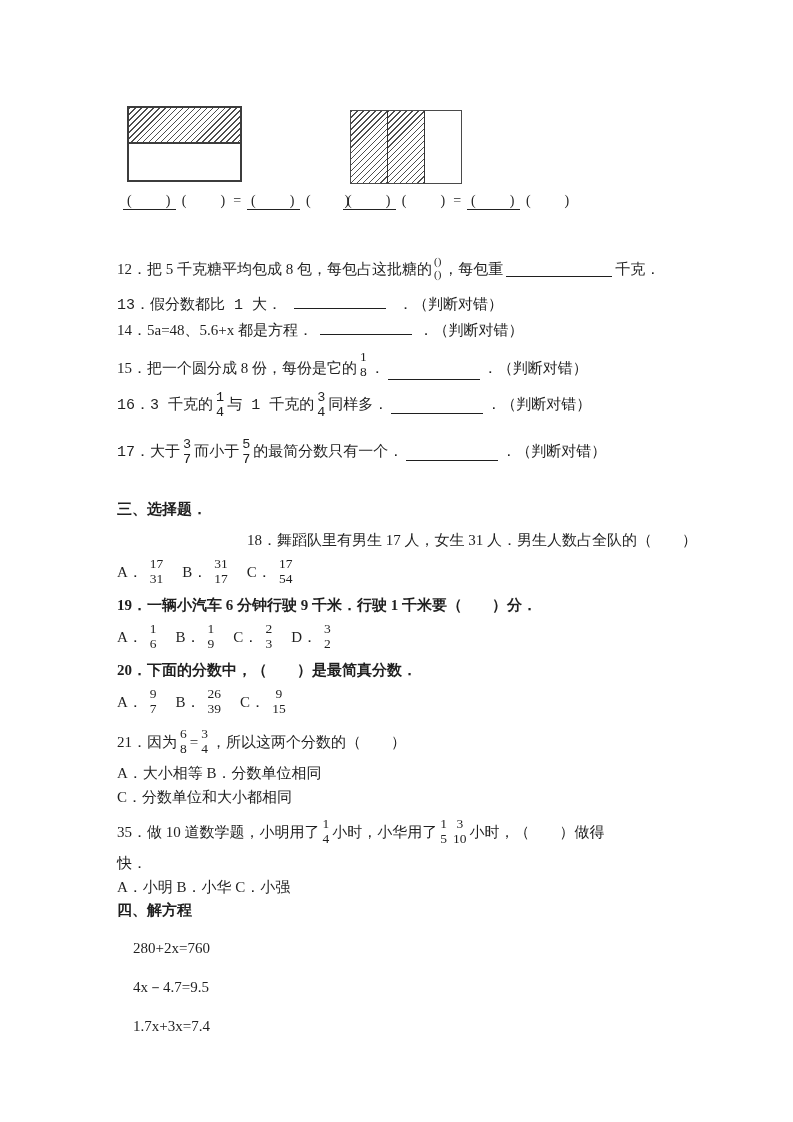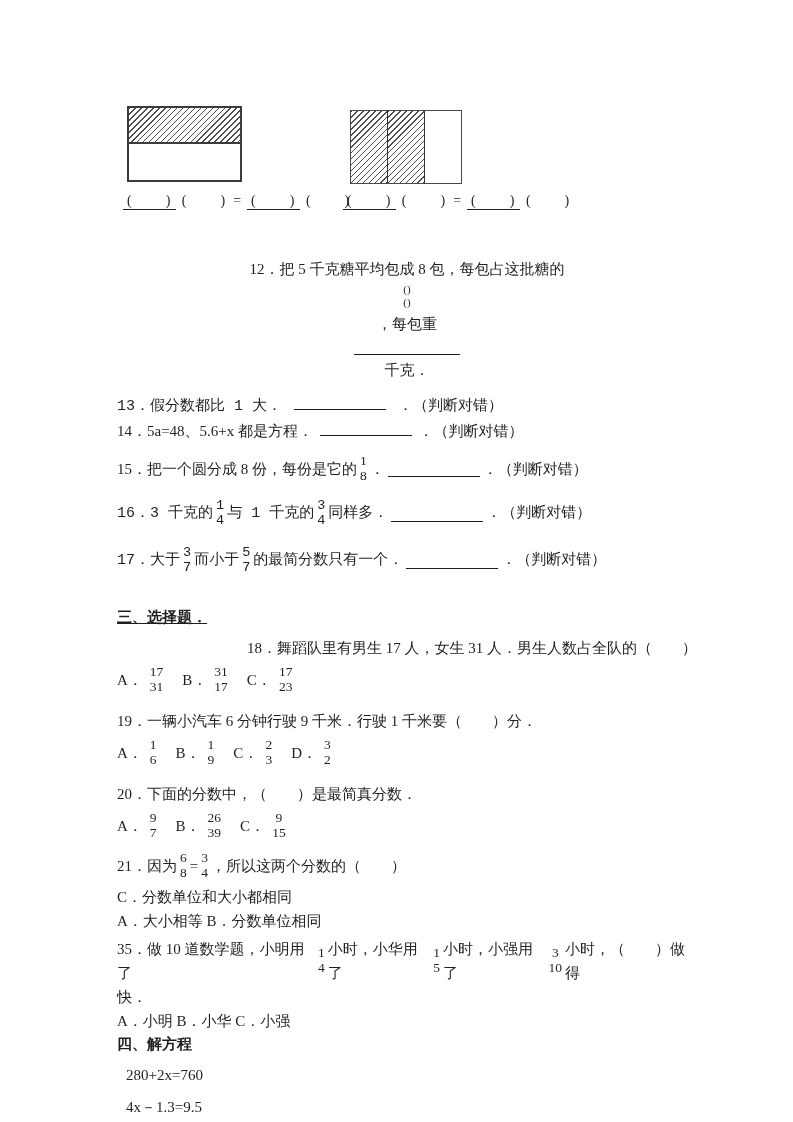--- a/index.html
+++ b/index.html
@@ -79,34 +79,34 @@
     padding:0 2px; position:relative; top:-1px;
   }
   .frow { display:flex; align-items:center; flex-wrap:wrap; }
 
   
   .opts { display:flex; align-items:center; margin:2px 0 4px; }
   .opt { display:inline-flex; align-items:center; margin-right:16px; }
   .opt-label { margin-right:4px; }
 
   
-  .mt-q12  { margin-top:6px;  line-height:30px;flex-direction:column; }
+  .mt-q12  { margin-top:6px;  line-height:30px; }
   .mt-sec2 { margin-top:26px; }
   .mt-q13  { margin-top:9px;font-family:Liberation Mono, monospace; }
-  .mt-q15  { margin-top:7px;  min-height:38px; display:flex; align-items:center; }
+  .mt-q15  {  min-height:38px; display:flex; align-items:flex-end; }
   .mt-q16  { margin-top:5px;  min-height:42px; display:flex; align-items:center;font-family:Liberation Mono, monospace; }
-  .mt-sec3 { margin-top:24px;text-decoration:underline; }
+  .mt-sec3 { margin-top:24px; }
   .mt-q18  { margin-top:8px;text-align:right; }
   .mt-opts18 { margin-top:3px; min-height:34px; }
-  .mt-q19  { margin-top:12px; }
+  .mt-q19  { margin-top:4px;font-weight:bold; }
   .mt-q21  { margin-top:0;  min-height:38px; display:flex; align-items:center; }
   .mt-q22  { margin-top:4px;  min-height:38px; display:flex; align-items:center; }
   .mt-sec4 { }
   .mt-q23  { margin-top:8px; }
-  .eq-line { line-height:23px; margin:9px; }
+  .eq-line { line-height:23px; margin:16px; }
 </style>
 </head>
 <body>
 
 <div class="page">
   <div class="content">
 
     <div class="diagram-area">
       <div class="rect-left">
         <div class="half-top hatch"></div>
@@ -226,21 +226,21 @@
         <span class="opt-label">B．</span>
         <span class="frac">
           <span>31</span>
           <span>17</span>
         </span>
       </span>
       <span class="opt">
         <span class="opt-label">C．</span>
         <span class="frac">
           <span>17</span>
-          <span>23</span>
+          <span>54</span>
         </span>
       </span>
     </div>
 
     <div class="q mt-q19">
       <span>19．一辆小汽车 6 分钟行驶 9 千米．行驶 1 千米要（　　）分．</span>
     </div>
     <div class="opts mt-opts18">
       <span class="opt">
         <span class="opt-label">A．</span>
@@ -305,43 +305,42 @@
         <span>6</span>
         <span>8</span>
       </span>
       <span>=</span>
       <span class="frac">
         <span>3</span>
         <span>4</span>
       </span>
       <span>，所以这两个分数的（　　）</span>
     </div>
+    <div class="q">A．大小相等 B．分数单位相同</div>
     <div class="q">C．分数单位和大小都相同</div>
-    <div class="q">A．大小相等 B．分数单位相同</div>
 
     <div class="q mt-q22">
       <span>35．做 10 道数学题，小明用了</span>
       <span class="frac">
         <span>1</span>
         <span>4</span>
       </span>
       <span>小时，小华用了</span>
       <span class="frac">
         <span>1</span>
         <span>5</span>
       </span>
-      <span>小时，小强用了</span>
       <span class="frac">
         <span>3</span>
         <span>10</span>
       </span>
       <span>小时，（　　）做得</span>
     </div>
     <div class="q">快．</div>
     <div class="q">A．小明 B．小华 C．小强</div>
 
     <div class="sec mt-sec4">四、解方程</div>
     <div class="eq-line q">280+2x=760</div>
-    <div class="eq-line q">4x－1.3=9.5</div>
+    <div class="eq-line q">4x－4.7=9.5</div>
     <div class="eq-line q">1.7x+3x=7.4</div>
 
   </div>
 </div>
 
 </body></html>

